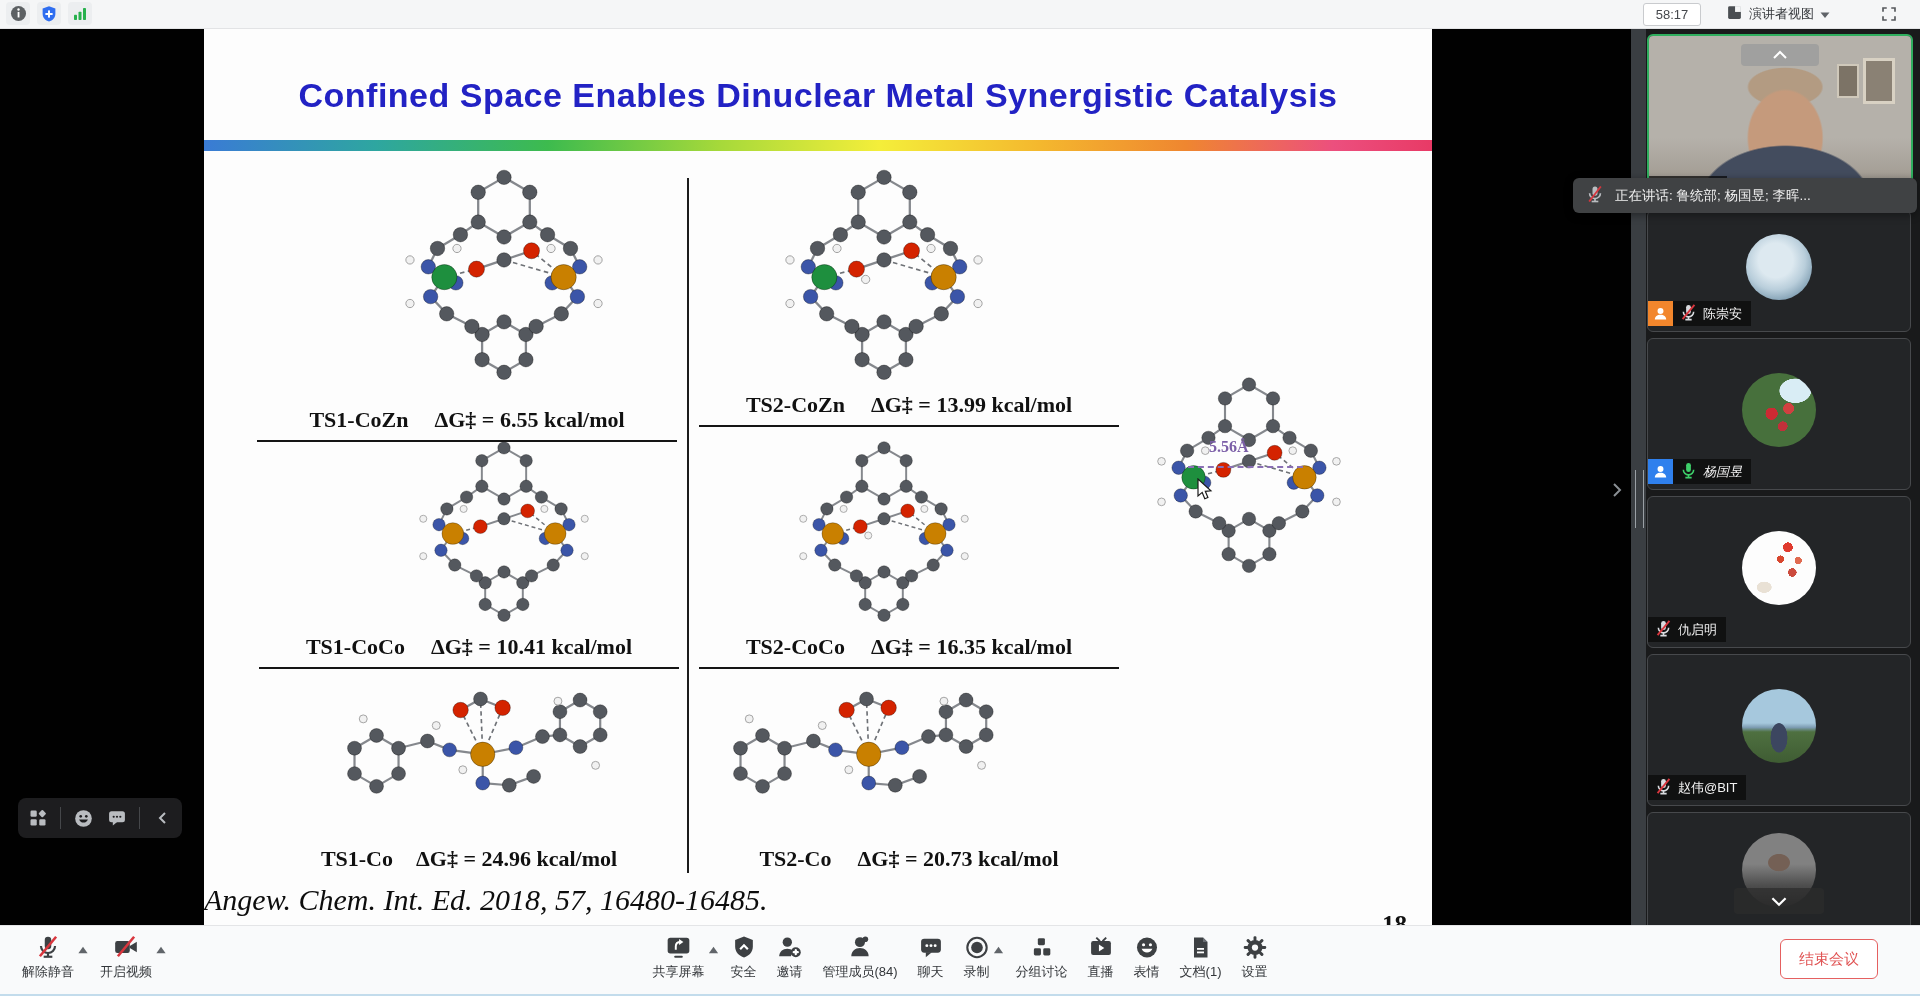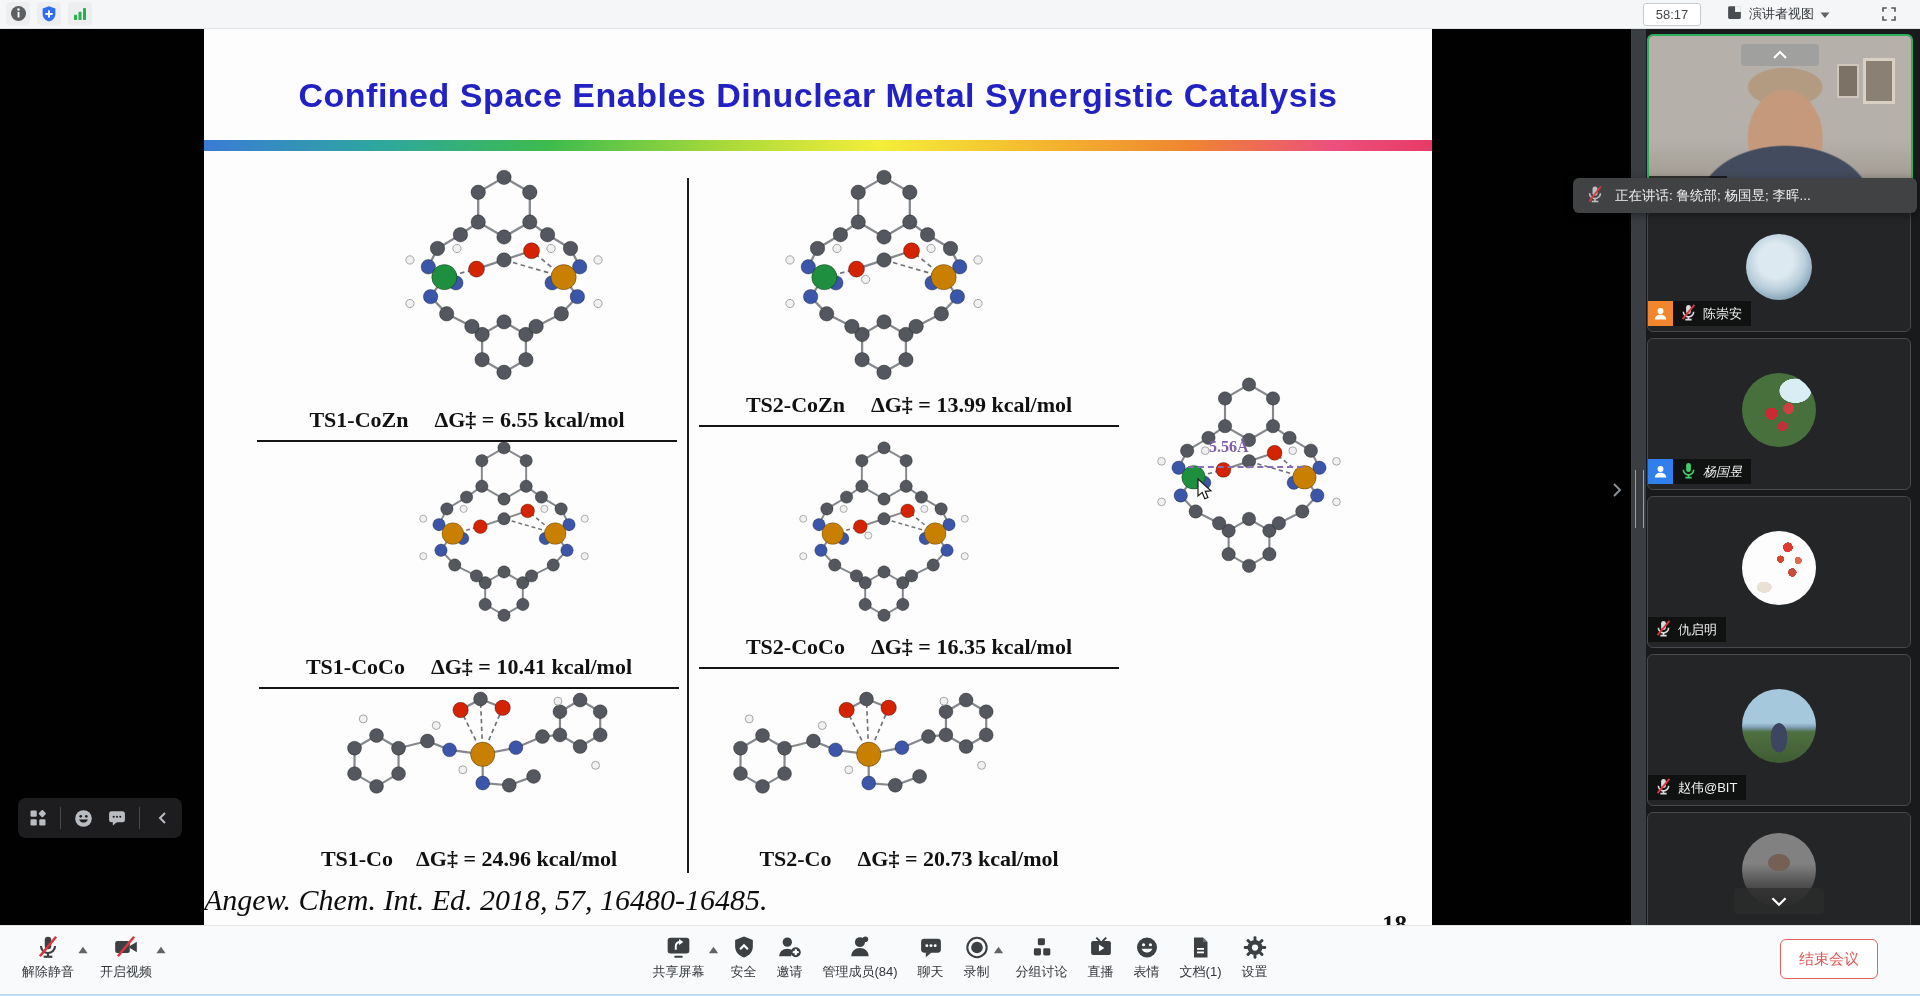--- a/index.html
+++ b/index.html
@@ -663,21 +663,21 @@
         </div>
       <div id="label-container">
           <div class="ts-label underlined" style="left: 53px; top: 364px; width: 420px; margin-top: 15px;">
             <span>TS1-CoZn</span>
             <span>ΔG‡ =  6.55  kcal/mol</span>
           </div>
           <div class="ts-label underlined" style="left: 495px; top: 364px; width: 420px;">
             <span>TS2-CoZn</span>
             <span>ΔG‡ = 13.99 kcal/mol</span>
           </div>
-          <div class="ts-label underlined" style="left: 55px; top: 606px; width: 420px; margin-top: 20px;">
+          <div class="ts-label underlined" style="left: 55px; top: 606px; width: 420px;">
             <span>TS1-CoCo</span>
             <span>ΔG‡ = 10.41 kcal/mol</span>
           </div>
           <div class="ts-label underlined" style="left: 495px; top: 606px; width: 420px;">
             <span>TS2-CoCo</span>
             <span>ΔG‡ = 16.35 kcal/mol</span>
           </div>
           <div class="ts-label" style="left: 60px; top: 818px; width: 410px; gap: 23px;">
             <span>TS1-Co</span>
             <span>ΔG‡ = 24.96 kcal/mol</span>

